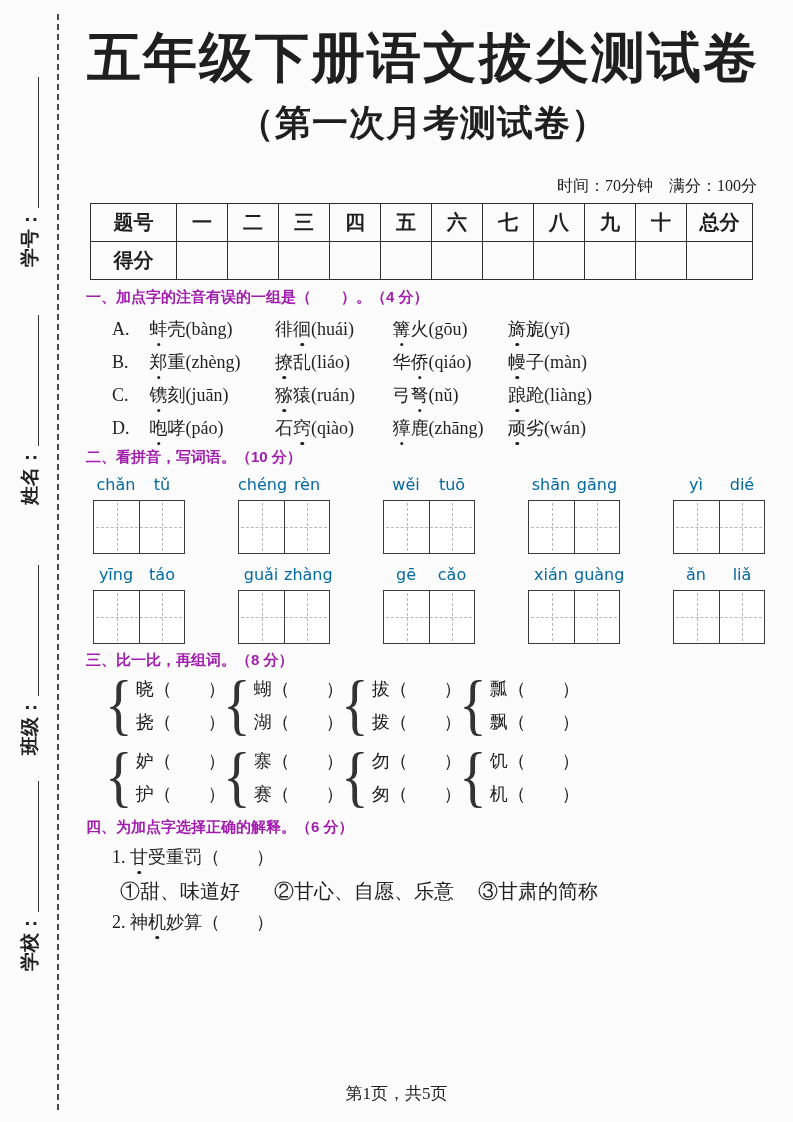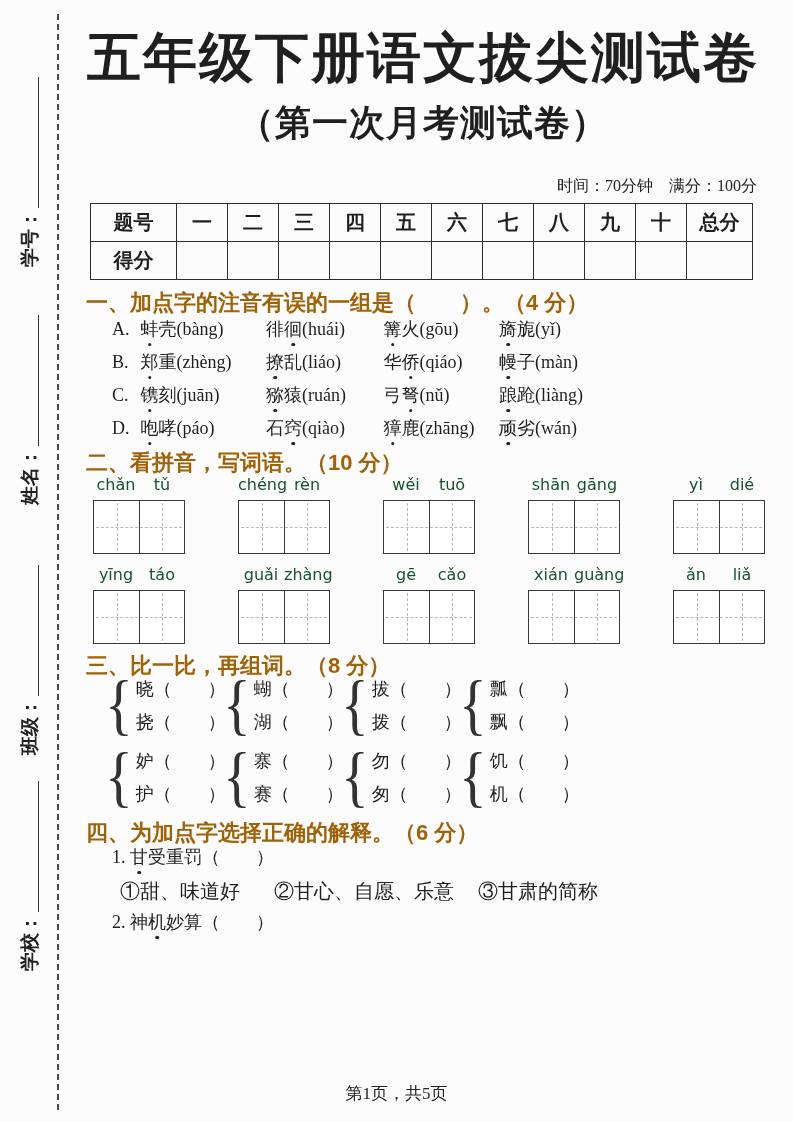--- a/index.html
+++ b/index.html
@@ -24,37 +24,37 @@
   .meta { position:absolute; top:176px; right:36px; font-size:16px; color:#222; }
 
   
   table.score { position:absolute; top:203px; left:90px; border-collapse:collapse; }
   table.score td { border:1.7px solid #2e2e2e; text-align:center; font-size:20px;
                    font-weight:700; height:38px; padding:0; }
   td.c-first { width:86px; } td.c-num { width:51px; } td.c-last { width:66px; }
 
   
   .sec-head { position:absolute; left:86px; font-family:"Liberation Sans","DejaVu Sans",sans-serif;
-              font-size:22px; font-weight:bold; color:#a16207; }
+              font-size:15px; font-weight:bold; color:#a21caf; }
 
   
   .opt-row { position:absolute; left:112px; font-size:18px; white-space:nowrap; }
   .opt-label { display:inline-block; width:24px; }
   .wi { display:inline-block; }
-  .wi1 { width:121px; } .wi2 { width:113px; } .wi3 { width:111px; }
+  .wi1 { width:121px;margin-left:9px; } .wi2 { width:113px; } .wi3 { width:111px; }
   .du { position:relative; display:inline-block; }
   .du::after { content:''; position:absolute; left:50%; bottom:-5px; transform:translateX(-50%);
                width:3.5px; height:3.5px; border-radius:50%; background:#222; }
 
   
   .pin-row, .box-row { position:absolute; left:93px; width:672px; display:flex;
                        justify-content:space-between; }
   .pgroup { width:92px; display:flex; }
   .pgroup span { width:46px; text-align:center; font-family:"DejaVu Sans","Liberation Sans",sans-serif;
-                 font-size:16px; color:#14532d; }
+                 font-size:16px; color:#0369a1; }
   .wbox { width:92px; height:54px; border:1.7px solid #3a3a3a; display:flex; position:relative; background:#fff; }
   .wbox::after { content:''; position:absolute; top:50%; left:2px; right:2px; border-top:1px dashed #b8b8b8; }
   .wcell { width:50%; position:relative; }
   .wcell + .wcell { border-left:1.7px solid #3a3a3a; }
   .wcell::before { content:''; position:absolute; left:50%; top:2px; bottom:2px; border-left:1px dashed #b8b8b8; }
 
   
   .pair-row { position:absolute; left:105px; display:flex; }
   .pair { width:118px; display:flex; align-items:center; }
   .brace { font-size:58px; font-weight:200; line-height:1; transform:scaleY(1.15);

